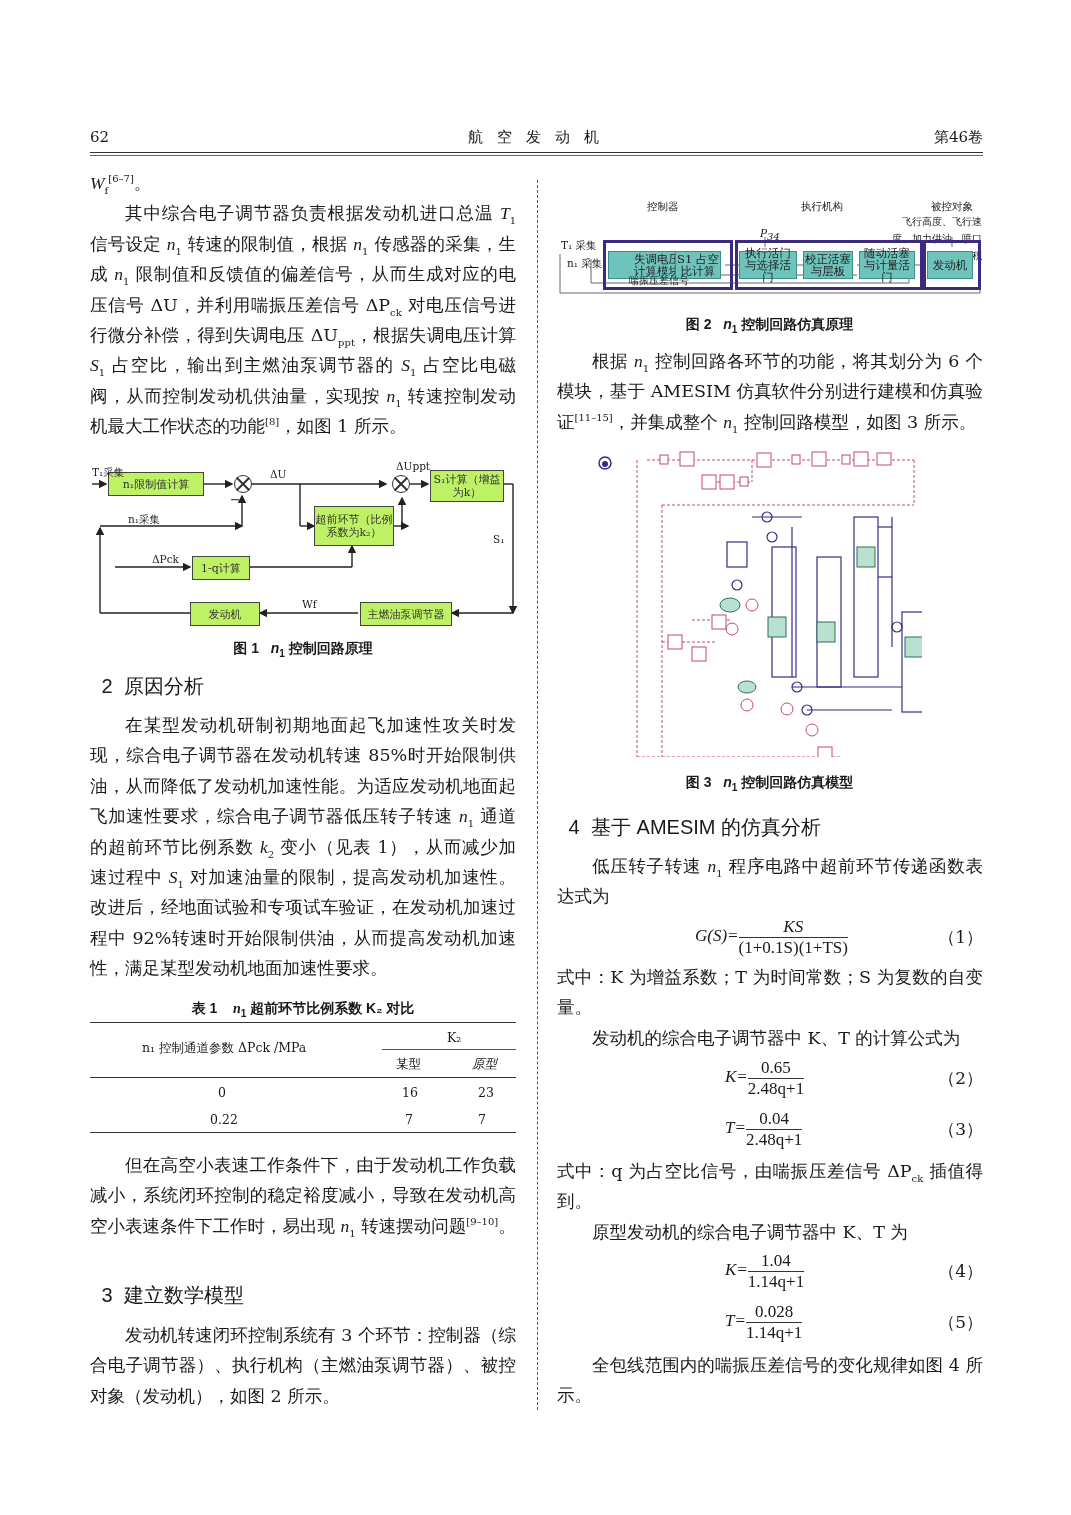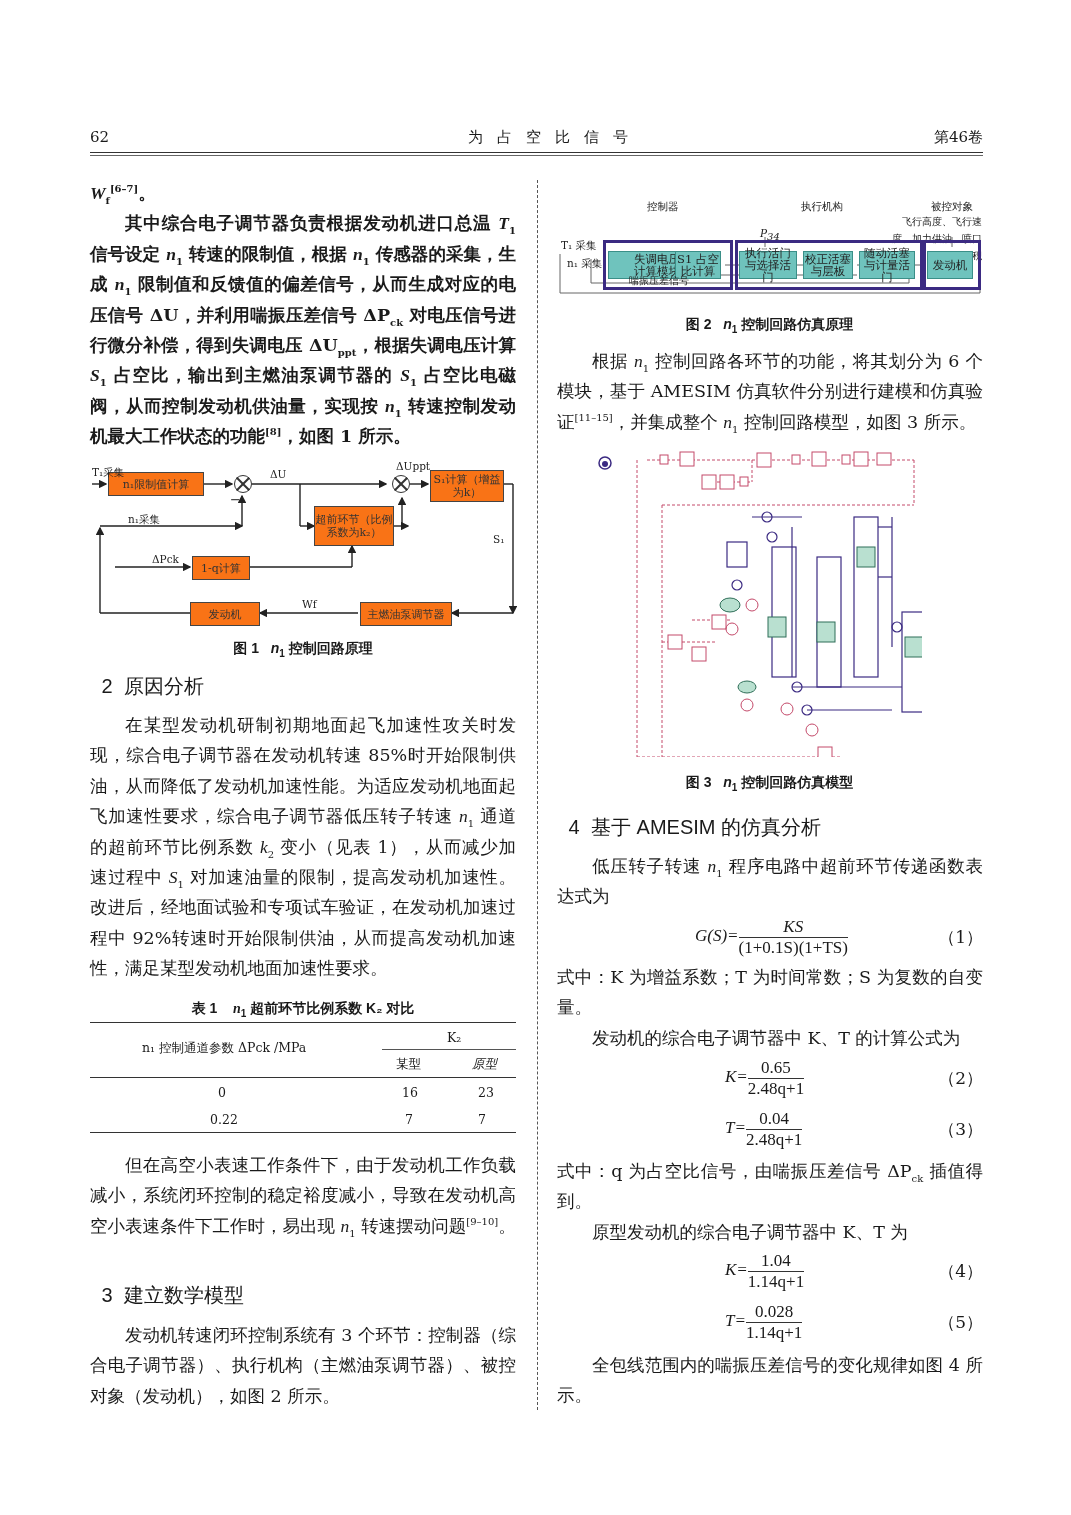--- a/index.html
+++ b/index.html
@@ -18,21 +18,21 @@
   .col p { margin: 0; }
   .ind { text-indent: 2em; }
   i.v { font-style: italic; font-family: "Liberation Serif", serif; }
   sub, sup { font-size: 10px; line-height: 0; }
   .sec { font-family: "Liberation Sans", "DejaVu Sans", sans-serif; font-size: 20px; font-weight: normal; text-align: center; }
   .sec .num { display: inline-block; width: 34px; }
   .cap { font-family: "Liberation Sans", "DejaVu Sans", sans-serif; font-size: 14px; font-weight: bold; text-align: center; }
 
   
   .fig1 { left: 90px; top: 458px; width: 430px; height: 170px; }
-  .fbox { position: absolute; background: #f97316; border: 1.5px solid #444; font-size: 11px;
+  .fbox { position: absolute; background: #bef264; border: 1.5px solid #444; font-size: 11px;
           display: flex; align-items: center; justify-content: center; text-align: center; line-height: 13px; color: #333; }
   .sum { position: absolute; width: 16px; height: 16px; border: 1.5px solid #333; border-radius: 50%; background: #fff; }
   .sum::before, .sum::after { content: ""; position: absolute; left: 7px; top: -1px; width: 1.5px; height: 18px; background: #333; }
   .sum::before { transform: rotate(45deg); }
   .sum::after { transform: rotate(-45deg); }
   .lbl { position: absolute; font-size: 10.5px; color: #222; white-space: nowrap; }
 
   
   .tbl { left: 90px; top: 1022px; width: 426px; font-size: 12.5px; }
   .tbl .row { position: absolute; }
@@ -52,28 +52,28 @@
   .frac { display: inline-block; vertical-align: middle; text-align: center; }
   .frac .n { display: block; padding: 0 2px; border-bottom: 1px solid #333; line-height: 20px; }
   .frac .d { display: block; line-height: 20px; }
   .eqno { position: absolute; right: 0; font-size: 17px; }
 </style>
 </head>
 <body>
 
 <div class="abs header">
   <span class="pg">62</span>
-  <span class="jn">为占空比信号</span>
+  <span class="jn">航空发动机</span>
   <span class="vol">第46卷</span>
 </div>
 <div class="abs hrule"></div>
 <div class="abs hrule2"></div>
 <div class="abs divider"></div>
 
-<div class="abs col" style="left:90px; top:178px; width:426px;font-weight:bold;">
+<div class="abs col" style="left:90px; top:168px; width:426px;">
   <p><i class="v">W</i><sub>f</sub><sup>[6–7]</sup><span>。</span></p>
   <p class="ind"><span>其中综合电子调节器负责根据发动机进口总温 </span><i class="v">T</i><sub>1</sub><span> 信号设定 </span><i class="v">n</i><sub>1</sub><span> 转速的限制值，根据 </span><i class="v">n</i><sub>1</sub><span> 传感器的采集，生成 </span><i class="v">n</i><sub>1</sub><span> 限制值和反馈值的偏差信号，从而生成对应的电压信号 ΔU，并利用喘振压差信号 ΔP</span><sub>ck</sub><span> 对电压信号进行微分补偿，得到失调电压 ΔU</span><sub>ppt</sub><span>，根据失调电压计算 </span><i class="v">S</i><sub>1</sub><span> 占空比，输出到主燃油泵调节器的 </span><i class="v">S</i><sub>1</sub><span> 占空比电磁阀，从而控制发动机供油量，实现按 </span><i class="v">n</i><sub>1</sub><span> 转速控制发动机最大工作状态的功能</span><sup>[8]</sup><span>，如图 1 所示。</span></p>
 </div>
 
 <div class="abs fig1">
   <svg width="430" height="170" style="position:absolute;left:0;top:0">
     <defs>
         <marker id="ar" markerWidth="6" markerHeight="6" refX="5" refY="3" orient="auto">
           <path d="M0,0 L6,3 L0,6 z" fill="#222"></path>
         </marker>

